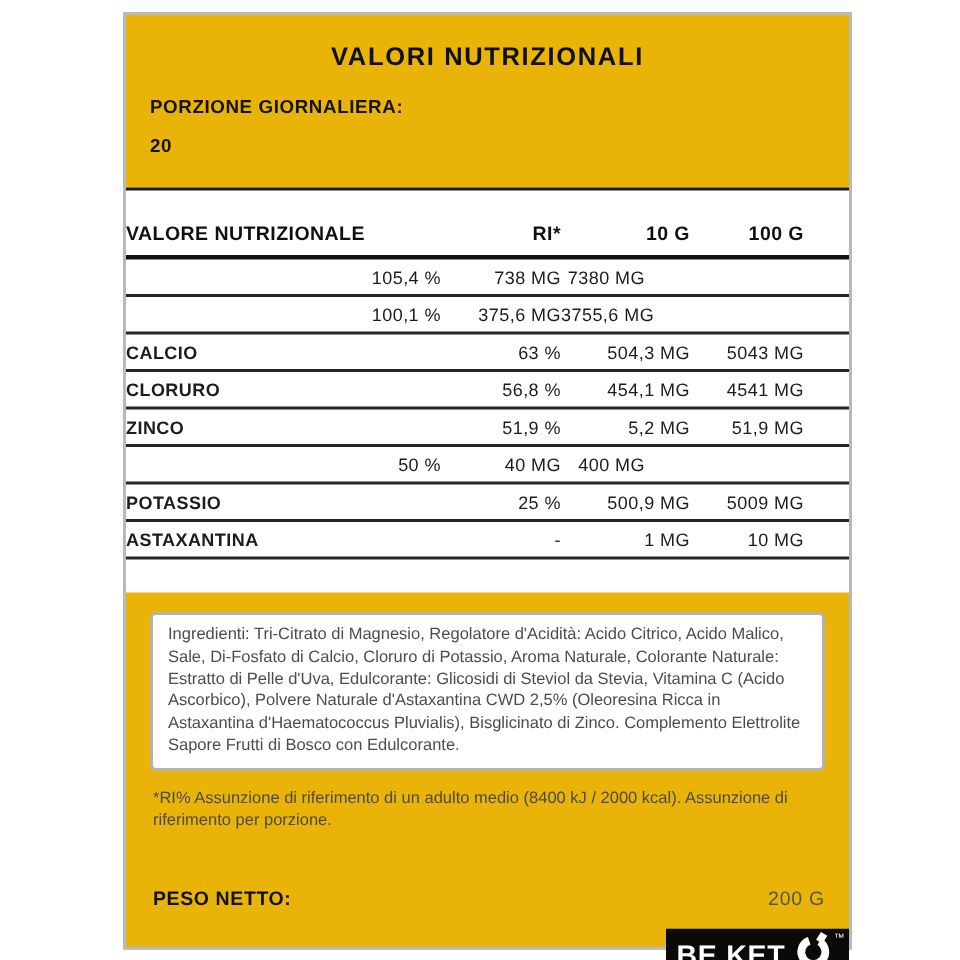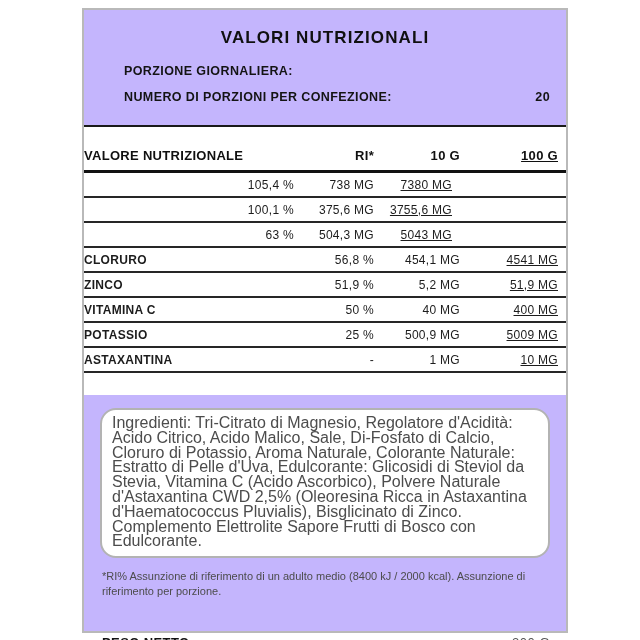--- a/index.html
+++ b/index.html
@@ -7,34 +7,34 @@
     width: 640px; height: 640px;
     background: #ffffff;
     font-family: "Liberation Sans", sans-serif;
     color: #161616;
     overflow: hidden;
   }
   .card {
     position: absolute;
     left: 82px; top: 8px;
     width: 486px; height: 625px;
-    background: #c4b5fd;
+    background: #eab308;
     border: 2px solid #b9b9b9;
   }
   
   .top-section { height: 115px; padding: 0 16px; }
   .label-title {
     text-align: center;
     padding-top: 18px;
     font-size: 17px;
     font-weight: bold;
     letter-spacing: 1.1px;
     color: #101010;
   }
-  .info-rows { margin-top: 16px; margin-left: 24px; }
+  .info-rows { margin-top: 16px; }
   .info-row {
     display: flex;
     justify-content: space-between;
     align-items: baseline;
     height: 26px;
     font-size: 12.5px;
     font-weight: bold;
     letter-spacing: 0.4px;
     color: #141414;
   }
@@ -45,39 +45,39 @@
     padding: 14px 0 22px;
   }
   .nrow {
     display: grid;
     grid-template-columns: 1fr 80px 86px 106px;
     align-items: center;
   }
   .nrow .c { font-size: 12px; letter-spacing: 0.3px; white-space: nowrap; }
   .nrow .c0 { padding-left: 0; text-align: left; font-weight: bold; }
   .nrow .c1, .nrow .c2 { text-align: right; }
-  .nrow .c3 { text-align: right; padding-right: 8px; text-decoration: underline; }
+  .nrow .c3 { text-align: right; padding-right: 30px; }
   .thead {
     height: 32px;
     border-bottom: 3px solid #111111;
   }
   .thead .c { font-weight: bold; font-size: 13px; color: #101010; }
   .trow {
     height: 25px;
     border-bottom: 2px solid #262626;
     color: #1c1c1c;
   }
   
   .ingredients-box {
     margin: 13px 16px 0;
     background: #ffffff;
     border: 2px solid #b3b3b3;
-    border-radius: 16px;
+    border-radius: 4px;
     padding: 6px 10px 7px;
-    font-size: 16px;
+    font-size: 11px;
     line-height: 14.8px;
     color: #4c4c4c;
   }
   .ri-note {
     margin: 11px 18px 0;
     font-size: 11px;
     line-height: 15px;
     color: #4c4c4c;
     max-width: 440px;
   }
@@ -99,21 +99,20 @@
 
 <div class="card">
 
   <div class="top-section">
     <div class="label-title">VALORI NUTRIZIONALI</div>
     <div class="info-rows">
       <div class="info-row">
         <span>PORZIONE GIORNALIERA:</span>
       </div>
       <div class="info-row">
-        <span>NUMERO DI PORZIONI PER CONFEZIONE:</span>
         <span>20</span>
       </div>
     </div>
   </div>
 
   <div class="table-section">
     <div class="nrow thead">
       <span class="c c0">VALORE NUTRIZIONALE</span>
       <span class="c c1">RI*</span>
       <span class="c c2">10 G</span>
@@ -124,38 +123,38 @@
       <span class="c c1">105,4 %</span>
       <span class="c c2">738 MG</span>
       <span class="c c3">7380 MG</span>
     </div>
     <div class="nrow trow">
       <span class="c c1">100,1 %</span>
       <span class="c c2">375,6 MG</span>
       <span class="c c3">3755,6 MG</span>
     </div>
     <div class="nrow trow">
+      <span class="c c0">CALCIO</span>
       <span class="c c1">63 %</span>
       <span class="c c2">504,3 MG</span>
       <span class="c c3">5043 MG</span>
     </div>
     <div class="nrow trow">
       <span class="c c0">CLORURO</span>
       <span class="c c1">56,8 %</span>
       <span class="c c2">454,1 MG</span>
       <span class="c c3">4541 MG</span>
     </div>
     <div class="nrow trow">
       <span class="c c0">ZINCO</span>
       <span class="c c1">51,9 %</span>
       <span class="c c2">5,2 MG</span>
       <span class="c c3">51,9 MG</span>
     </div>
     <div class="nrow trow">
-      <span class="c c0">VITAMINA C</span>
       <span class="c c1">50 %</span>
       <span class="c c2">40 MG</span>
       <span class="c c3">400 MG</span>
     </div>
     <div class="nrow trow">
       <span class="c c0">POTASSIO</span>
       <span class="c c1">25 %</span>
       <span class="c c2">500,9 MG</span>
       <span class="c c3">5009 MG</span>
     </div>

